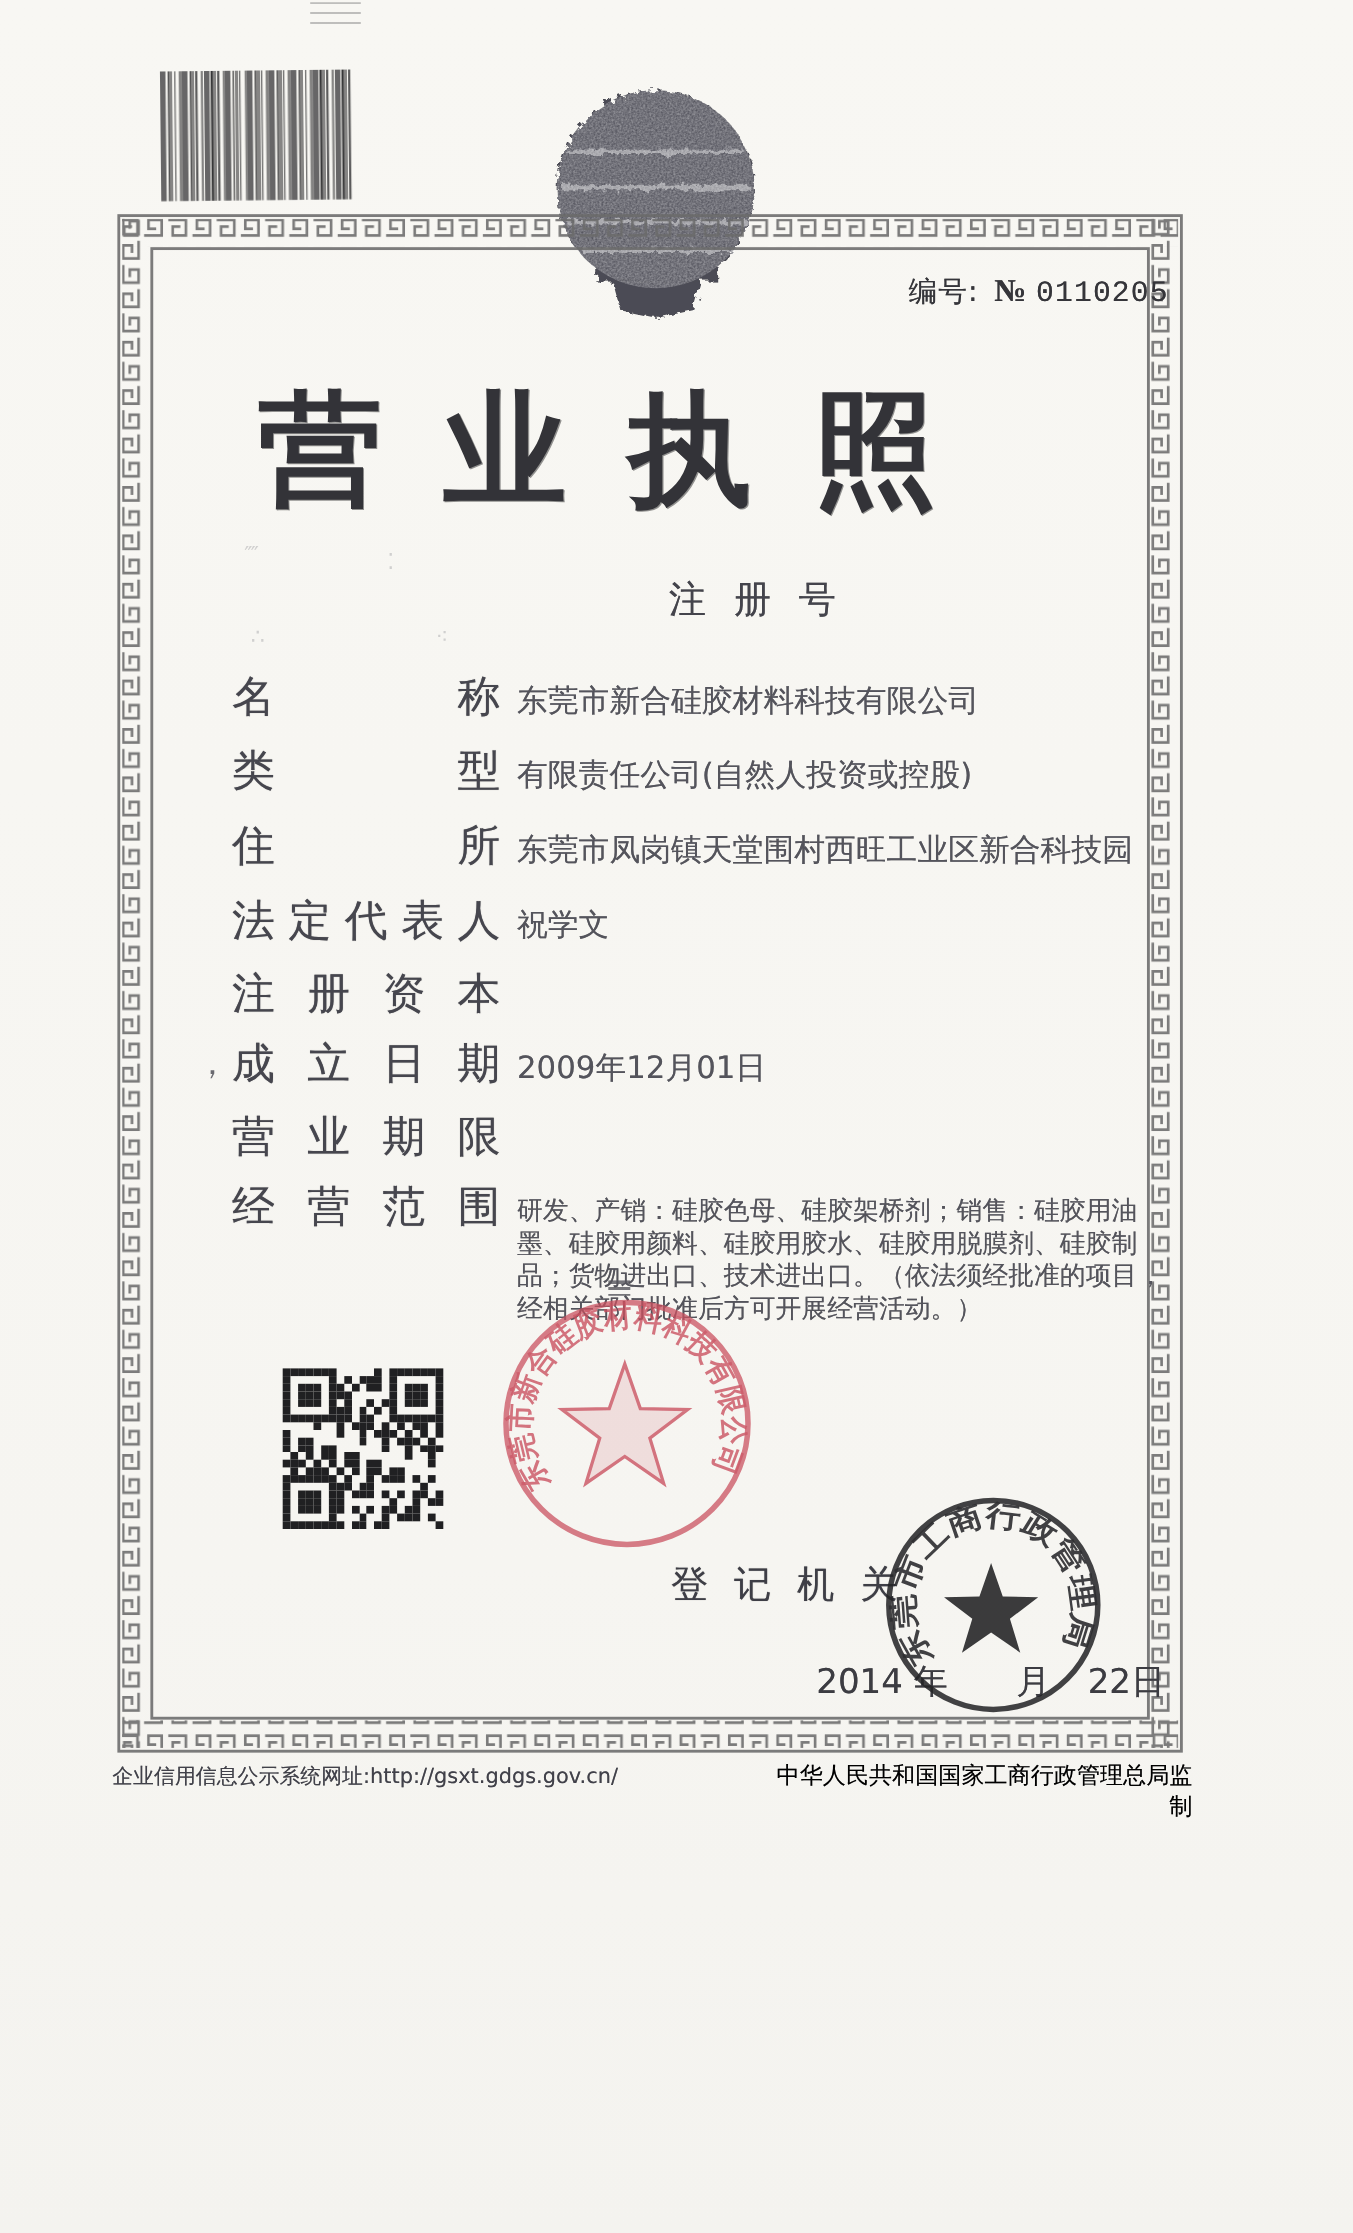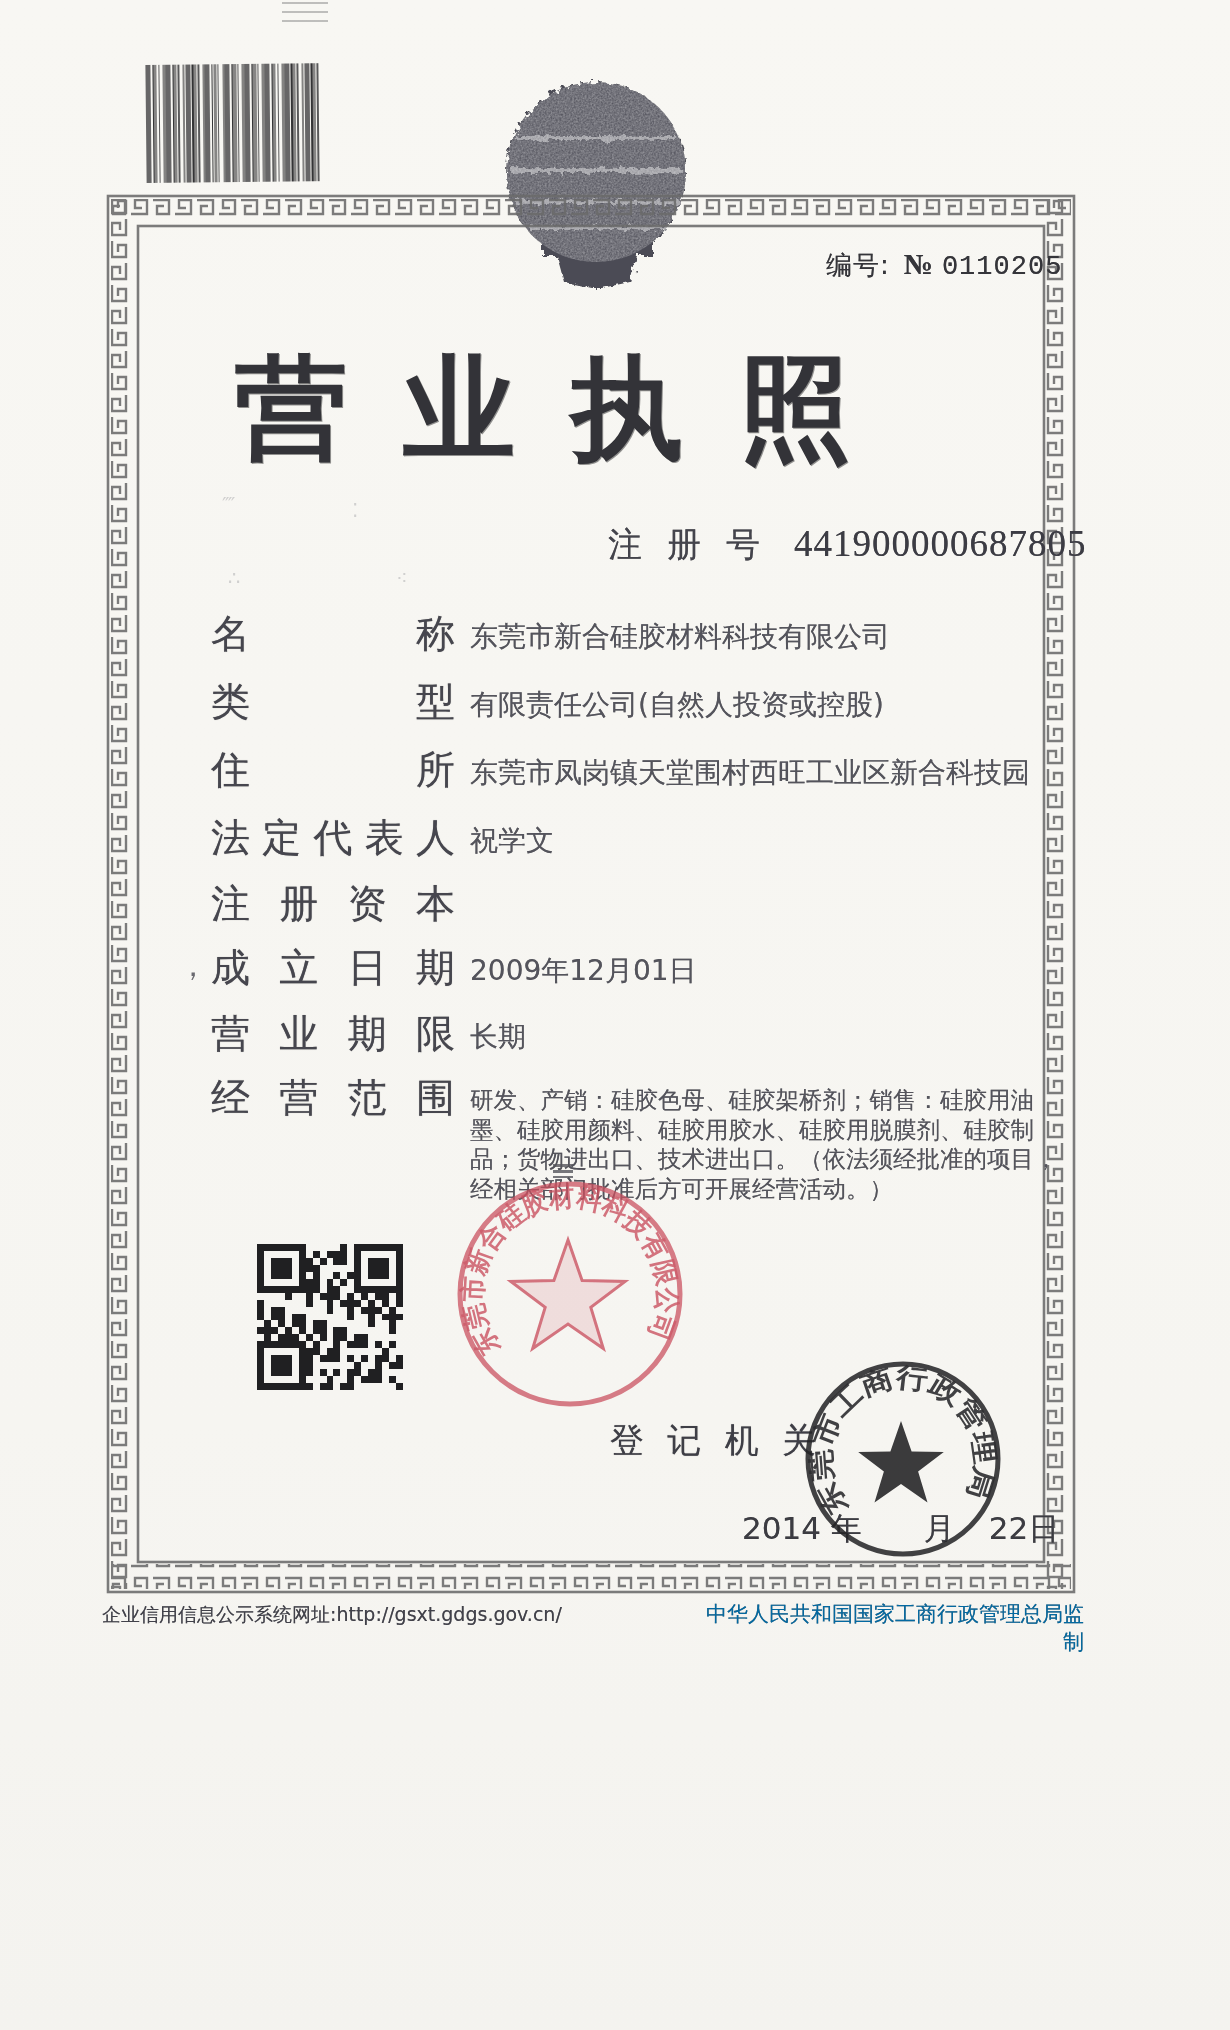--- a/index.html
+++ b/index.html
@@ -45,21 +45,21 @@
   .qr i.on{background:#202022;}
   
   .red-seal{left:450px;top:1176px;opacity:.92;}
   .black-seal{left:798px;top:1354px;opacity:.95;}
   .registry-row{left:610px;top:1418px;display:flex;}
   .registry-label{width:206px;font-size:34px;color:#3e3e46;display:inline-flex;justify-content:space-between;text-shadow:0 0 .7px #777;}
   .issue-date{left:742px;top:1476px;font-size:31px;color:#3c3c42;display:flex;align-items:baseline;text-shadow:0 0 .6px #777;margin-top:32px;}
   .issue-date .gap1{width:62px;} .issue-date .gap2{width:34px;}
   
   .footer-left{left:102px;top:1602px;font-size:19px;color:#41414a;text-shadow:0 0 .5px #888;}
-  .footer-right{left:700px;top:1600px;width:384px;text-align:right;font-size:21px;color:#0369a1;
+  .footer-right{left:700px;top:1600px;width:384px;text-align:right;font-size:21px;color:#000000;
     text-shadow:0 0 .5px #777;}
   .mark-eq{left:553px;top:1164px;width:20px;height:14px;background:
     repeating-linear-gradient(180deg,#55555c 0 3px,transparent 3px 6px);opacity:.8;}
   .comma{left:178px;top:946px;font-size:30px;color:#6a6a70;}
 </style>
 </head>
 <body>
 
 <div class="abs noise" style="left:282px;top:2px;width:46px;height:24px"></div>
 <div class="abs smudge" style="left:222px;top:492px">⁗</div>
@@ -164,21 +164,20 @@
 </div>
 
 <div class="abs title">营业执照</div>
 
 <div class="abs regno-row">
   <span class="regno-label spread">
       <span>注</span>
       <span>册</span>
       <span>号</span>
     </span>
-  <span class="regno-value">441900000687805</span>
 </div>
 
 <div class="abs field" style="top:612px">
   <span class="lab spread">
       <span>名</span>
       <span>称</span>
     </span>
   <span class="val">东莞市新合硅胶材料科技有限公司</span>
 </div>
 <div class="abs field" style="top:680px">
@@ -223,21 +222,20 @@
     </span>
   <span class="val">2009年12月01日</span>
 </div>
 <div class="abs field" style="top:1012px">
   <span class="lab spread">
       <span>营</span>
       <span>业</span>
       <span>期</span>
       <span>限</span>
     </span>
-  <span class="val">长期</span>
 </div>
 <div class="abs field scope" style="top:1076px">
   <span class="lab spread">
       <span>经</span>
       <span>营</span>
       <span>范</span>
       <span>围</span>
     </span>
   <span class="val">研发、产销：硅胶色母、硅胶架桥剂；销售：硅胶用油墨、硅胶用颜料、硅胶用胶水、硅胶用脱膜剂、硅胶制品；货物进出口、技术进出口。（依法须经批准的项目，经相关部门批准后方可开展经营活动。）</span>
 </div>

